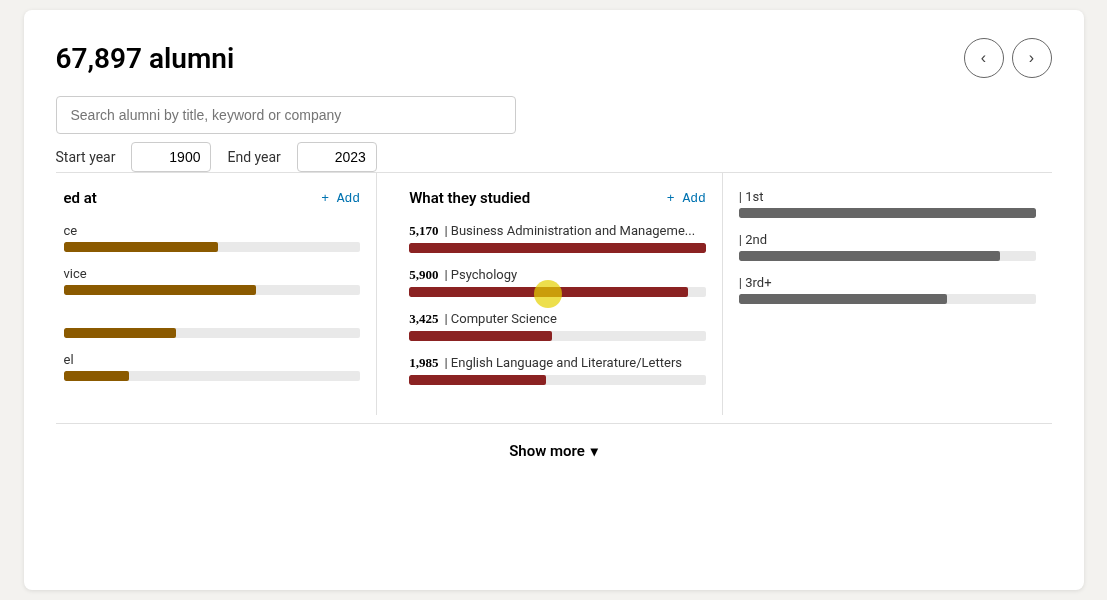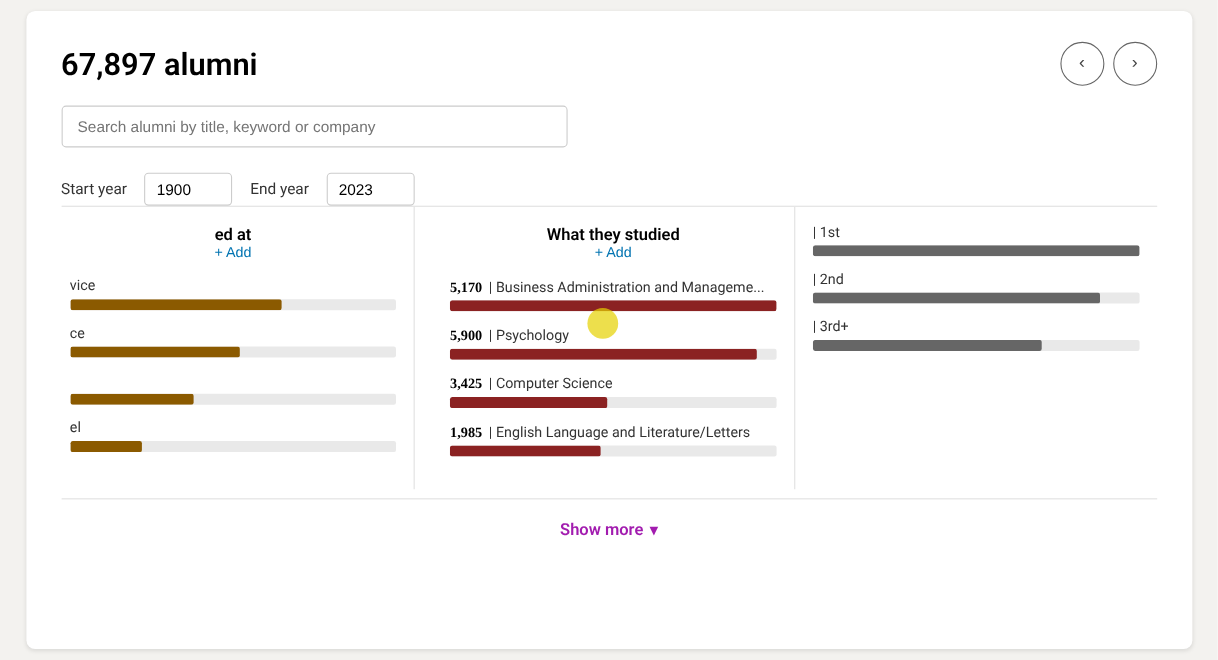--- a/index.html
+++ b/index.html
@@ -50,36 +50,36 @@
       color: #444;
     }
     .search-bar {
       width: 460px;
       padding: 10px 14px;
       border: 1.5px solid #ccc;
       border-radius: 4px;
       font-size: 14px;
       color: #b91c1c;
       outline: none;
-      margin-bottom: 23px;
+      margin-bottom: 8px;
     }
     .year-row {
       display: flex;
       align-items: center;
       gap: 16px;
       font-size: 14px;
       color: #333;
     }
     .year-input {
       padding: 6px 10px;
       border: 1.5px solid #ccc;
       border-radius: 4px;
       font-size: 14px;
       width: 80px;
-      text-align: left;
+      text-align: right;
     }
     .columns-wrapper {
       display: flex;
       gap: 0;
       overflow: hidden;
       border-top: 1px solid #e0e0e0;
     }
     .column {
       flex: 1;
       border-right: 1px solid #e0e0e0;
@@ -88,32 +88,32 @@
     }
     .column:last-child { border-right: none; }
     .col-header {
       display: flex;
       align-items: center;
       justify-content: space-between;
       margin-bottom: 16px;
       font-size: 15px;
       font-weight: 600;
       color: #000;
-      flex-direction: column;
     }
     .add-btn {
       display: flex;
       align-items: center;
       gap: 4px;
       font-size: 13px;
       color: #0073b1;
       cursor: pointer;
       font-weight: 500;
       background: none;
       border: none;
+      font-family: Liberation Mono, monospace;
     }
     .stat-row {
       margin-bottom: 14px;
     }
     .stat-label {
       font-size: 13px;
       color: #333;
       margin-bottom: 4px;
       display: flex;
       align-items: baseline;
@@ -146,21 +146,21 @@
     .bar-amber { background: #8b5a00; }
     .bar-red { background: #8b2222; }
     .bar-gray { background: #666; }
     .show-more-row {
       display: flex;
       justify-content: center;
       align-items: center;
       padding: 18px 0 16px 0;
       font-size: 15px;
       font-weight: 600;
-      color: #a21caf;
+      color: #000000;
       cursor: pointer;
       gap: 6px;
       border-top: 1px solid #e0e0e0;
       margin-top: 8px;
     }
     .chevron-down {
       font-size: 14px;
     }
     
     .cursor-dot {
@@ -208,32 +208,32 @@
   
   <div class="columns-wrapper">
 
     <div class="column col-partial">
       <div class="col-header">
         <span>ed at</span>
         <button class="add-btn">+ Add</button>
       </div>
       <div class="stat-row">
         <div class="stat-label">
+          <span class="stat-name">ce</span>
+        </div>
+        <div class="bar-bg">
+          <div class="bar-fill bar-amber" style="width:52%"></div>
+        </div>
+      </div>
+      <div class="stat-row">
+        <div class="stat-label">
           <span class="stat-name">vice</span>
         </div>
         <div class="bar-bg">
           <div class="bar-fill bar-amber" style="width:65%"></div>
-        </div>
-      </div>
-      <div class="stat-row">
-        <div class="stat-label">
-          <span class="stat-name">ce</span>
-        </div>
-        <div class="bar-bg">
-          <div class="bar-fill bar-amber" style="width:52%"></div>
         </div>
       </div>
       <div class="stat-row">
         <div class="stat-label">
           <span class="stat-name">&nbsp;</span>
         </div>
         <div class="bar-bg">
           <div class="bar-fill bar-amber" style="width:38%"></div>
         </div>
       </div>

